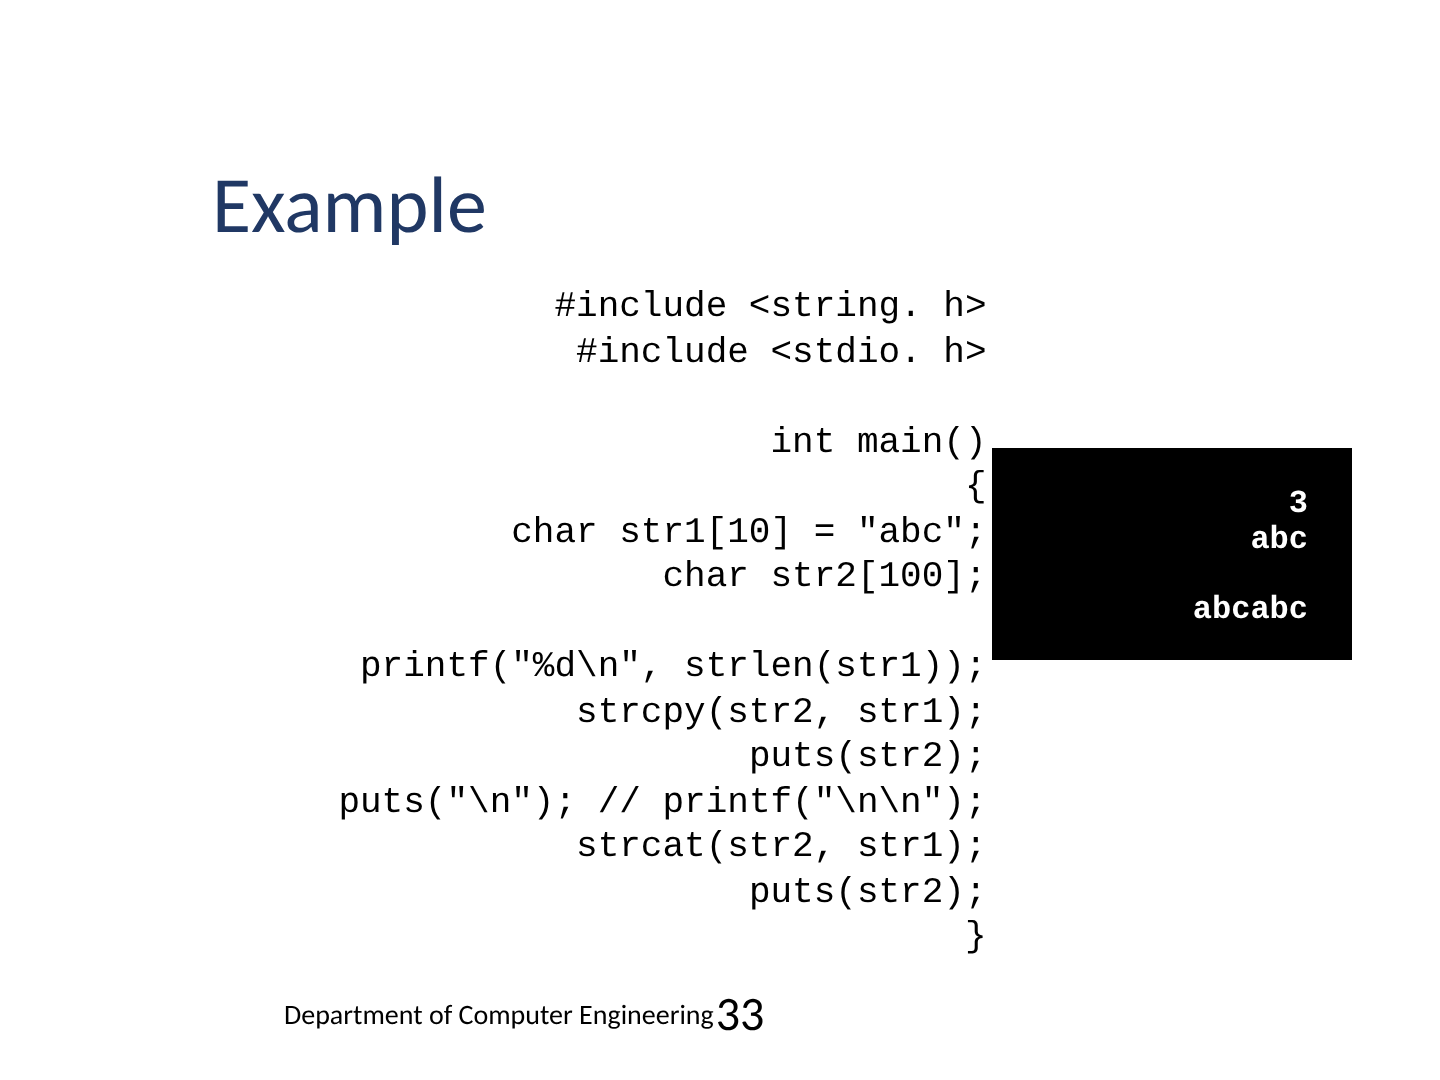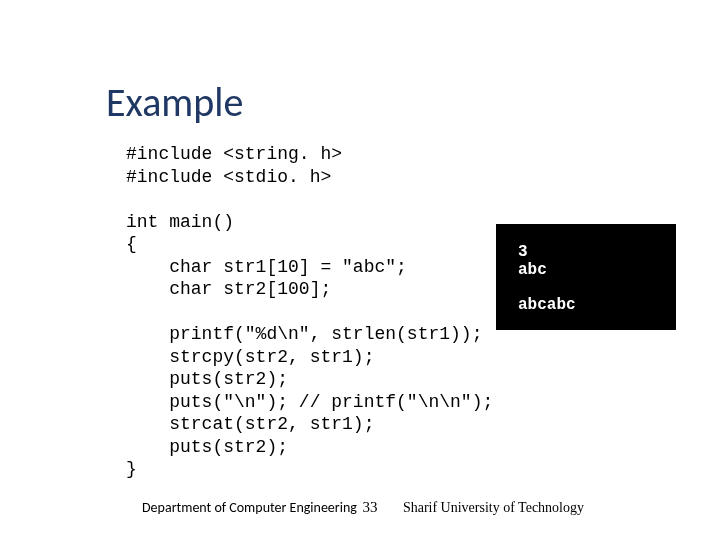--- a/index.html
+++ b/index.html
@@ -1,15 +1,15 @@
 <!DOCTYPE html>
 <html><head>
 <meta charset="utf-8">
 <style>
-  * { margin: 16px; padding: 0; box-sizing: border-box; }
+  * { margin: 16px; padding: 0; box-sizing: border-box; text-align: right; }
   body {
     width: 720px;
     height: 540px;
     background: #fff;
     font-family: Calibri, "Segoe UI", sans-serif;
     color: #000;
     position: relative;
     overflow: hidden;
   }
   .title {
@@ -55,22 +55,21 @@
     align-items: center;
     justify-content: space-between;
     padding: 0 60px 0 78px;
     font-size: 14px;
   }
   .footer-left { font-family: Calibri, sans-serif; }
   .footer-center {
     position: absolute;
     left: 50%;
     transform: translateX(-50%);
-    font-size: 15px;
-    font-family: Liberation Serif, serif;
+    font-size: 24px;
   }
   .footer-right {
     font-family: Georgia, "Times New Roman", serif;
   }
 </style>
 </head>
 <body>
 
 <div class="title">Example</div>
 
@@ -93,14 +92,13 @@
 <div class="output-box">
   <div class="output-text">3
 abc
 
 abcabc</div>
 </div>
 
 <div class="footer">
   <div class="footer-left">Department of Computer Engineering</div>
   <div class="footer-center">33</div>
-  <div class="footer-right">Sharif University of Technology</div>
 </div>
 
 </body></html>

